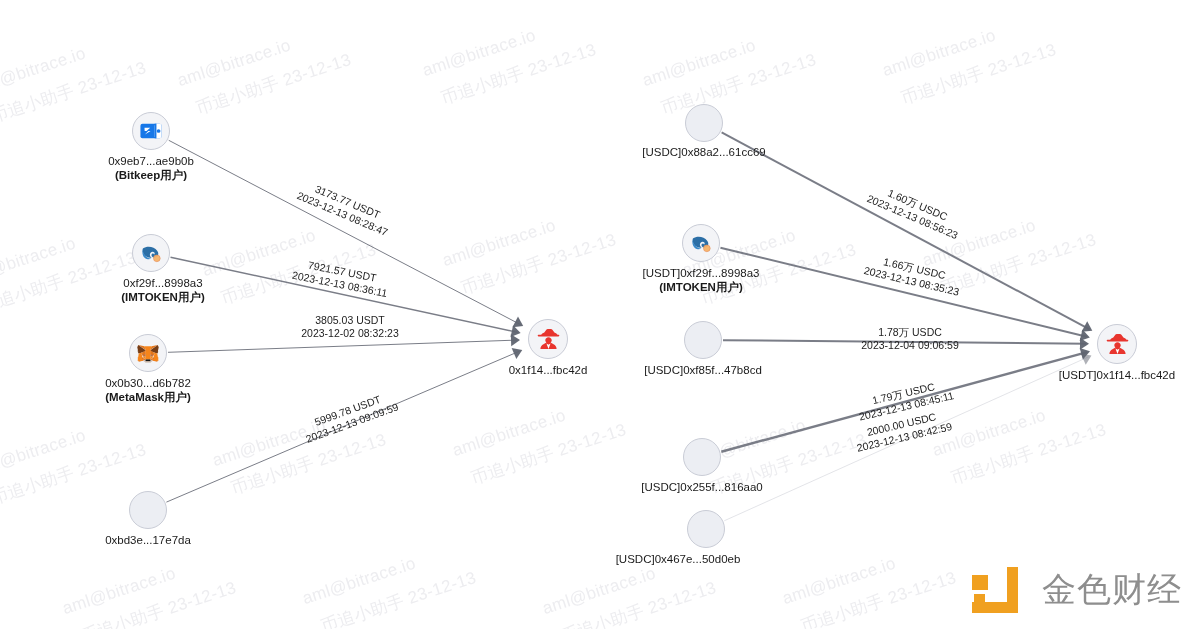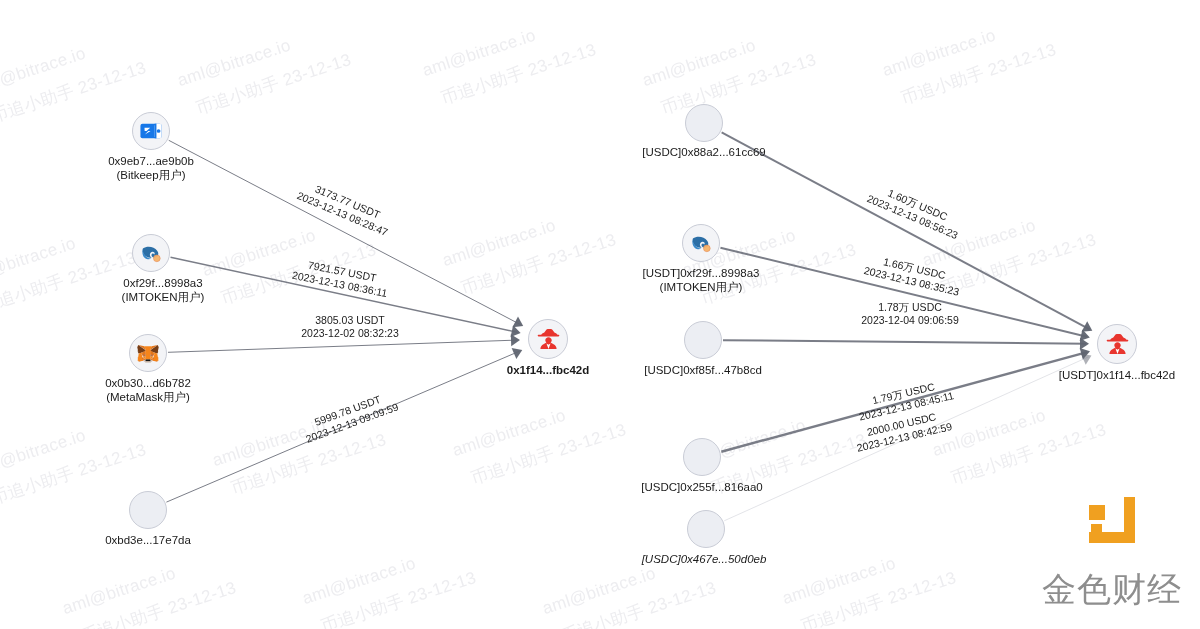--- a/index.html
+++ b/index.html
@@ -53,21 +53,21 @@
     position: absolute;
     z-index: 4;
     font-size: 11.5px;
     line-height: 13.5px;
     color: #1a1a1a;
     text-align: center;
     white-space: nowrap;
     transform: translateX(-50%);
     pointer-events: none;
   }
-  .node-label .l2 { display: block; }
+  .node-label .l2 { display: block; font-weight: bold; }
 
   
   .edge-label {
     position: absolute;
     z-index: 4;
     font-size: 10.5px;
     line-height: 13px;
     color: #222;
     white-space: nowrap;
     text-align: center;
@@ -94,21 +94,20 @@
 
   
   #brand {
     position: absolute;
     right: 18px;
     bottom: 16px;
     z-index: 6;
     display: flex;
     align-items: center;
     gap: 24px;
-    flex-direction: column;
   }
   #brand .mark {
     width: 46px;
     height: 46px;
     position: relative;
   }
   #brand .bar-v {
     position: absolute;
     right: 0; top: 0;
     width: 11px; height: 46px;
@@ -306,46 +305,46 @@
         <span class="ln">2023-12-02 08:32:23</span>
       </div>
       <div class="edge-label" style="left: 350px; top: 417px; transform: translate(-50%, -50%) rotate(-20deg);">
         <span class="ln">5999.78 USDT</span>
         <span class="ln">2023-12-13 09:09:59</span>
       </div>
       <div class="node-label" style="left: 151px; top: 155px;"><span>0x9eb7...ae9b0b</span><span class="l2">(Bitkeep用户)</span></div>
       <div class="node-label" style="left: 163px; top: 277px;"><span>0xf29f...8998a3</span><span class="l2">(IMTOKEN用户)</span></div>
       <div class="node-label" style="left: 148px; top: 377px;"><span>0x0b30...d6b782</span><span class="l2">(MetaMask用户)</span></div>
       <div class="node-label" style="left: 148px; top: 534px;"><span>0xbd3e...17e7da</span></div>
-      <div class="node-label" style="left: 548px; top: 364px; font-weight: bold;"><span>0x1f14...fbc42d</span></div>
+      <div class="node-label" style="left: 548px; top: 364px;"><span>0x1f14...fbc42d</span></div>
       <div class="edge-label" style="left: 915px; top: 211px; transform: translate(-50%, -50%) rotate(23deg);">
         <span class="ln">1.60万 USDC</span>
         <span class="ln">2023-12-13 08:56:23</span>
       </div>
       <div class="edge-label" style="left: 913px; top: 275px; transform: translate(-50%, -50%) rotate(13deg);">
         <span class="ln">1.66万 USDC</span>
         <span class="ln">2023-12-13 08:35:23</span>
       </div>
-      <div class="edge-label" style="left: 910px; top: 314px; transform: translate(-50%, -50%) rotate(0deg);">
+      <div class="edge-label" style="left: 910px; top: 339px; transform: translate(-50%, -50%) rotate(0deg);">
         <span class="ln">1.78万 USDC</span>
         <span class="ln">2023-12-04 09:06:59</span>
       </div>
       <div class="edge-label" style="left: 905px; top: 400px; transform: translate(-50%, -50%) rotate(-13deg);">
         <span class="ln">1.79万 USDC</span>
         <span class="ln">2023-12-13 08:45:11</span>
       </div>
       <div class="edge-label" style="left: 903px; top: 431px; transform: translate(-50%, -50%) rotate(-13deg);">
         <span class="ln">2000.00 USDC</span>
         <span class="ln">2023-12-13 08:42:59</span>
       </div>
       <div class="node-label" style="left: 704px; top: 146px;"><span>[USDC]0x88a2...61cc69</span></div>
       <div class="node-label" style="left: 701px; top: 267px;"><span>[USDT]0xf29f...8998a3</span><span class="l2">(IMTOKEN用户)</span></div>
       <div class="node-label" style="left: 703px; top: 364px;"><span>[USDC]0xf85f...47b8cd</span></div>
       <div class="node-label" style="left: 702px; top: 481px;"><span>[USDC]0x255f...816aa0</span></div>
-      <div class="node-label" style="left: 704px; top: 553px; font-style: italic;"><span>[USDC]0x467e...50d0eb</span></div>
+      <div class="node-label" style="left: 678px; top: 553px;"><span>[USDC]0x467e...50d0eb</span></div>
       <div class="node-label" style="left: 1117px; top: 369px;"><span>[USDT]0x1f14...fbc42d</span></div>
     </div>
 
   <div id="brand">
     <div class="mark">
       <div class="bar-v"></div>
       <div class="bar-h"></div>
       <div class="sq"></div>
       <div class="sq2"></div>
     </div>

